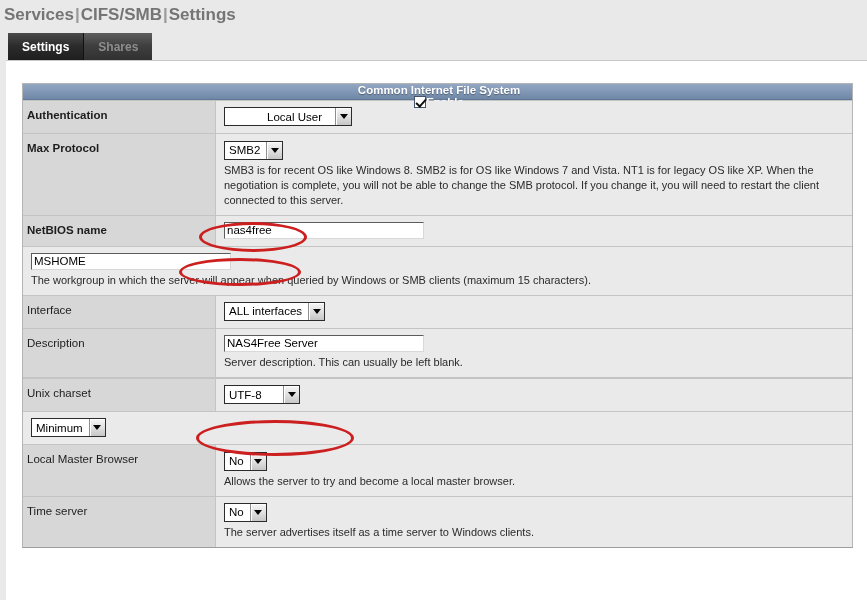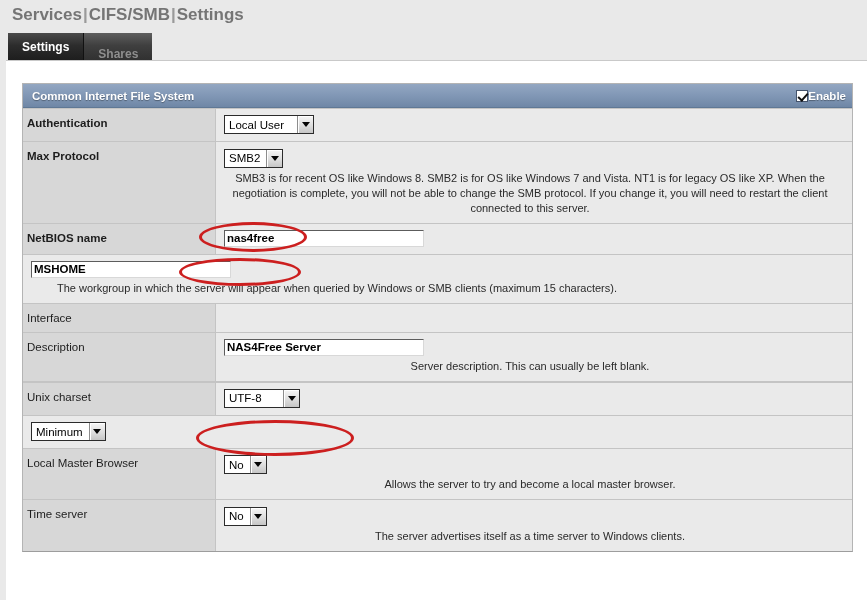--- a/index.html
+++ b/index.html
@@ -11,21 +11,21 @@
     overflow: hidden;
   }
   #page {
     position: relative;
     width: 867px; height: 600px;
     background: #e9e9e9;
   }
   
   #breadcrumb {
     position: absolute;
-    left: 12px; top: 5px;
+    left: 4px; top: 5px;
     font-size: 17px;
     font-weight: bold;
     color: #757575;
     letter-spacing: 0px;
     white-space: nowrap;
   }
   #breadcrumb .sep { color: #9a9a9a; font-weight: bold; padding: 0 1px; }
   
   #tabbar {
     position: absolute;
@@ -44,46 +44,46 @@
     border-right: 1px solid #111;
   }
   .tab.active {
     background: linear-gradient(180deg,#4a4a4a 0%, #2c2c2c 45%, #1d1d1d 100%);
     color: #ffffff;
   }
   .tab.inactive {
     background: linear-gradient(180deg,#5e5e5e 0%, #3f3f3f 45%, #303030 100%);
     color: #8e8e8e;
     border-right: none;
-    align-items: flex-end;
   }
   
   #sheet {
     position: absolute;
     left: 6px; top: 60px;
     width: 861px; height: 540px;
     background: #ffffff;
     border-top: 1px solid #c9c9c9;
   }
   
   #panel {
     position: absolute;
     left: 16px; top: 22px;
     width: 831px;
     border: 1px solid #b4b4b4;
     border-bottom: 1px solid #9d9d9d;
     background: #eaeaea;
   }
   #panel-title {
-    height: 24px;
+    height: 16px;
     background: linear-gradient(180deg,#93a7c2 0%, #8399b7 45%, #6f87a6 100%);
     display: flex; align-items: center;
     justify-content: space-between;
     padding: 0 6px 0 9px;
     border-bottom: 1px solid #5f7895;
+    flex-direction: column;
   }
   #panel-title .ttl {
     color: #ffffff;
     font-size: 11.5px;
     font-weight: bold;
     text-shadow: 0 1px 1px rgba(0,0,0,.35);
   }
   #enable-wrap {
     display: flex; align-items: center; gap: 0;
     cursor: pointer;
@@ -125,36 +125,34 @@
     flex: 1;
     background: #eaeaea;
     padding: 6px 8px 7px 8px;
   }
   .hint {
     font-size: 11px;
     color: #2a2a2a;
     line-height: 15px;
     margin-top: 3px;
     max-width: 612px;
-    text-align: center;
   }
   
   .txt {
     background: #ffffff;
     border-top: 1px solid #5c5c5c;
     border-left: 1px solid #5c5c5c;
     border-right: 1px solid #d8d8d8;
     border-bottom: 1px solid #d8d8d8;
     height: 17px;
     font-size: 11.5px;
     font-family: "Liberation Sans", sans-serif;
     color: #000;
     padding: 0 2px;
     display: block;
-    font-weight: bold;
   }
   .txt.w200 { width: 200px; }
   .sel {
     display: inline-flex;
     align-items: stretch;
     height: 19px;
     background: #ffffff;
     border: 1px solid #2b2b2b;
     vertical-align: middle;
   }
@@ -172,21 +170,21 @@
     display: flex; align-items: center; justify-content: center;
     box-shadow: inset 1px 1px 0 #ffffff;
   }
   .sel .arrow i {
     display: block;
     width: 0; height: 0;
     border-left: 4px solid transparent;
     border-right: 4px solid transparent;
     border-top: 5px solid #050505;
   }
-  .sel.w-auth .val { min-width: 72px; }
+  .sel.w-auth .val { min-width: 72px; margin-left: 38px; }
   .sel.w-iface .val { min-width: 82px; }
   .sel.w-dos .val  { min-width: 148px; }
   .sel.w-unix .val { min-width: 58px; }
   .sel.w-log .val  { min-width: 56px; }
   .sel.w-proto .val{ min-width: 36px; }
   .sel.w-yn .val   { min-width: 24px; }
   
   .ellipse {
     position: absolute;
     border: 3px solid #cc1f1f;
@@ -258,20 +256,28 @@
 
       <div class="row">
         <div class="cell-field">
           <input class="txt w200" type="text" value="MSHOME" style="">
           <div class="hint">The workgroup in which the server will appear when queried by Windows or SMB clients (maximum 15 characters).</div>
         </div>
       </div>
 
       <div class="row">
         <div class="cell-label">Interface</div>
+        <div class="cell-field">
+          <span class="sel w-iface">
+            <span class="val">ALL interfaces</span>
+            <span class="arrow">
+                <i></i>
+              </span>
+          </span>
+        </div>
       </div>
 
       <div class="row">
         <div class="cell-label">Description</div>
         <div class="cell-field">
           <input class="txt w200" type="text" value="NAS4Free Server" style="">
           <div class="hint">Server description. This can usually be left blank.</div>
         </div>
       </div>
 

